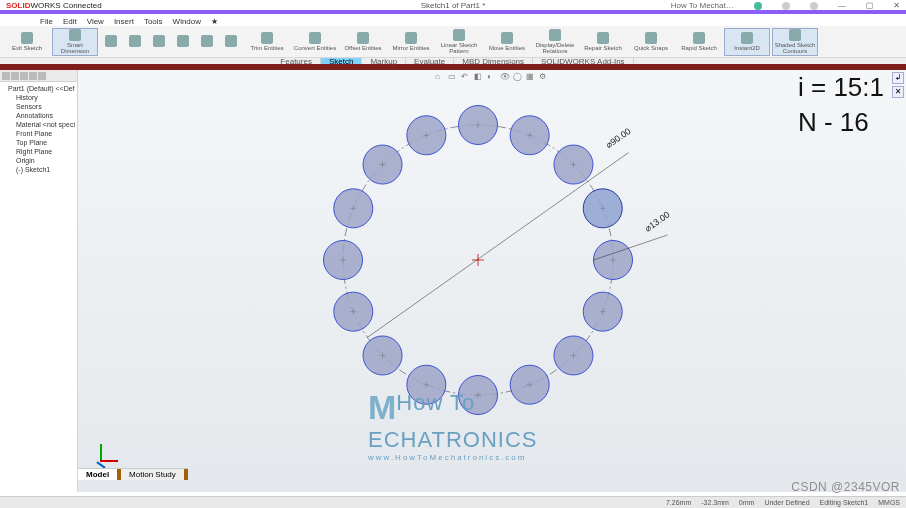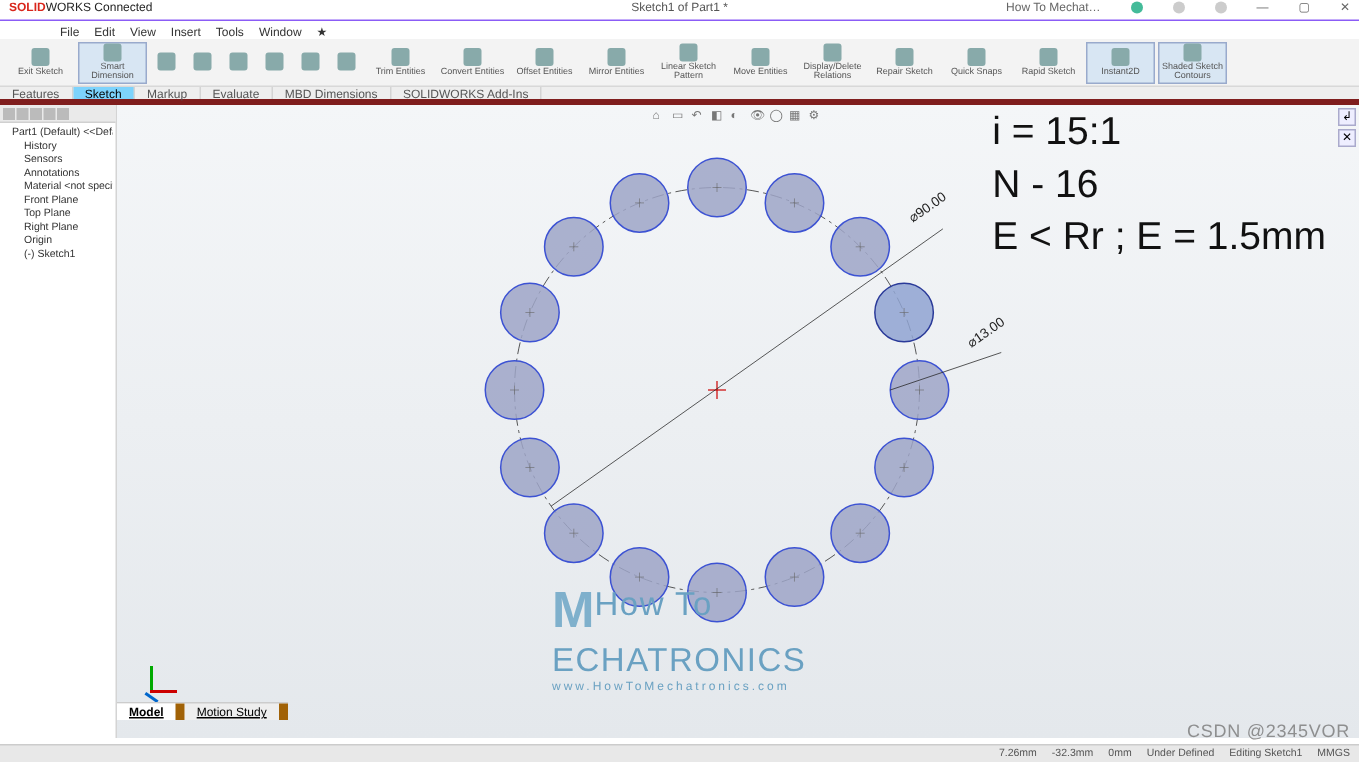--- a/index.html
+++ b/index.html
@@ -1,30 +1,30 @@
 <!DOCTYPE html>
 <html><head>
 <meta charset="utf-8">
 <style>
   * { box-sizing: border-box; margin: 0; padding: 0; font-family: "Segoe UI", Arial, sans-serif; }
   body { width: 906px; height: 508px; background: #fff; overflow: hidden; position: relative; font-size: 10px; }
-  .titlebar { height: 14px; background: #fff; display: flex; align-items: flex-start; padding: 0 6px; border-bottom: 1px solid #8b5cf6; }
+  .titlebar { height: 14px; background: #fff; display: flex; align-items: flex-end; padding: 0 6px; border-bottom: 4px solid #8b5cf6; }
   .sw-logo { color: #d9261c; font-size: 8px; font-weight: bold; }
   .sw-logo .b { color: #222; font-weight: normal; }
   .title-center { position: absolute; left: 50%; transform: translateX(-50%); font-size: 8px; color: #555; }
   .title-right { margin-left: auto; display: flex; gap: 20px; align-items: center; font-size: 8px; color: #666; }
   .title-right .dot { width: 8px; height: 8px; border-radius: 50%; display: inline-block; }
   .menubar { height: 12px; display: flex; gap: 10px; padding: 0 40px; font-size: 8px; color: #333; align-items: flex-end; }
   .ribbon { height: 32px; background: #f3f3f3; border-bottom: 1px solid #d8d8d8; display: flex; align-items: center; padding: 0 4px; gap: 2px; }
   .ribbon-btn { width: 22px; height: 28px; background: #f3f3f3; display: flex; flex-direction: column; align-items: center; justify-content: center; font-size: 6px; color: #444; border: 1px solid transparent; }
   .ribbon-btn.wide { width: 46px; }
   .ribbon-btn.active { background: #d8e6f3; border: 1px solid #9ac; }
   .ribbon-btn .ico { width: 12px; height: 12px; background: #8aa; border-radius: 2px; margin-bottom: 1px; }
   .ribbon-label { font-size: 6px; color: #555; line-height: 1; text-align: center; }
-  .tabs { height: 12px; background: #eee; border-bottom: 4px solid #7f1d1d; display: flex; font-size: 8px; }
+  .tabs { height: 12px; background: #eee; border-bottom: 6px solid #7f1d1d; display: flex; font-size: 8px; justify-content: center; }
   .tab { padding: 0 8px; color: #555; border-right: 1px solid #d4d4d4; display: flex; align-items: center; }
   .tab.active { background: #7dd3fc; color: #000; }
   .main { position: absolute; top: 70px; left: 0; right: 0; bottom: 16px; display: flex; }
   .side { width: 78px; background: #fff; border-right: 1px solid #d4d4d4; font-size: 7px; color: #333; }
   .side-head { height: 12px; background: #eaeaea; border-bottom: 1px solid #d0d0d0; display: flex; align-items: center; padding: 0 2px; }
   .side-head .sico { width: 8px; height: 8px; background: #bbb; margin-right: 1px; }
   .tree { padding: 2px; }
   .tree-item { padding: 1px 0 1px 6px; white-space: nowrap; overflow: hidden; }
   .tree-item.sub { padding-left: 14px; }
   .canvas { flex: 1; position: relative; background: linear-gradient(#f4f6f8,#e4e8ec); overflow: hidden; }
@@ -42,21 +42,21 @@
   .pitch { fill: none; stroke: #222; stroke-width: 0.5; stroke-dasharray: 8 3 2 3; }
   .leader { stroke: #222; stroke-width: 0.5; }
   .dim-text { font-size: 9px; fill: #222; }
   .center-mark { stroke: #c00; stroke-width: 0.8; }
   .annot { position: absolute; right: 22px; top: 0px; font-family: Calibri, Arial, sans-serif; font-size: 26px; color: #111; line-height: 1.35; }
   .logo-water { position: absolute; left: 290px; bottom: 30px; font-family: Arial; color: #6aa1c2; }
   .logo-water .big { font-size: 22px; font-weight: normal; letter-spacing: 1px; }
   .logo-water .small { font-size: 8px; color: #6aa1c2; letter-spacing: 2px; }
   .logo-water .m { font-size: 34px; color: #7fb0cc; font-weight: bold; display:inline-block; vertical-align: middle; }
   .bottom-tabs { position:absolute; left:0; bottom:12px; height:12px; display:flex; font-size:8px; background:#eee; border-top:1px solid #ccc; }
-  .bottom-tabs .bt { padding:0 8px; border-right:6px solid #a16207; display:flex; align-items:center;text-decoration:underline; }
+  .bottom-tabs .bt { padding:0 8px; border-right:4px solid #a16207; display:flex; align-items:center; }
   .bottom-tabs .bt.active { background:#fff; font-weight:bold; }
   .statusbar { position:absolute; left:0; right:0; bottom:0; height:12px; background:#e8e8e8; border-top:1px solid #ccc; display:flex; align-items:center; font-size:7px; color:#555; padding:0 6px; justify-content:flex-end; gap:10px; }
   .csdn { position: absolute; right: 6px; bottom: 14px; font-size: 12px; color: rgba(120,120,120,0.8); letter-spacing: 0.5px; }
 </style>
 </head>
 <body>
 
 <div class="titlebar">
   <span class="sw-logo">
     <span>SOLID</span><span class="b">WORKS</span><span class="b"> Connected</span>
@@ -274,21 +274,20 @@
           <line class="leader" x1="289.4144740209861" y1="267.43281890739127" x2="550.5855259790139" y2="82.56718109260878"></line>
           <text class="dim-text" x="530.5855259790139" y="78.56718109260878" transform="rotate(-35 530.5855259790139 78.56718109260878)">⌀90.00</text>
           <line class="leader" x1="515.5" y1="190" x2="589.5" y2="165"></line>
           <text class="dim-text" x="569.5" y="162" transform="rotate(-35 569.5 162)">⌀13.00</text>
         </g>
     </svg>
 
     <div class="annot">
       <div>i = 15:1</div>
       <div>N - 16</div>
-      <div>E &lt; Rr  ; E = 1.5mm</div>
     </div>
 
     <div class="logo-water">
       <span class="m">M</span><span class="big"><span>How To</span><br><span>ECHATRONICS</span></span>
       <div class="small">www.HowToMechatronics.com</div>
     </div>
 
     <div class="triad">
       <div class="y"></div>
       <div class="x"></div>

